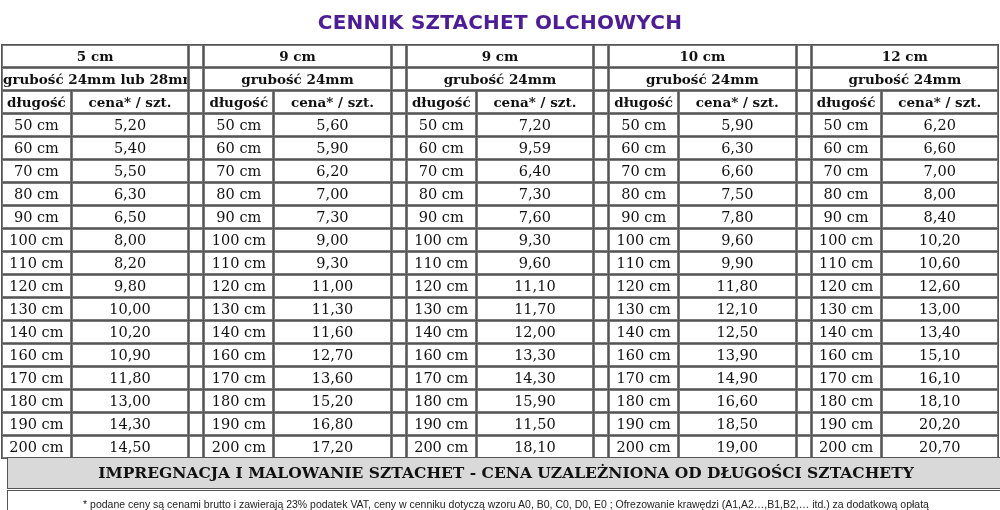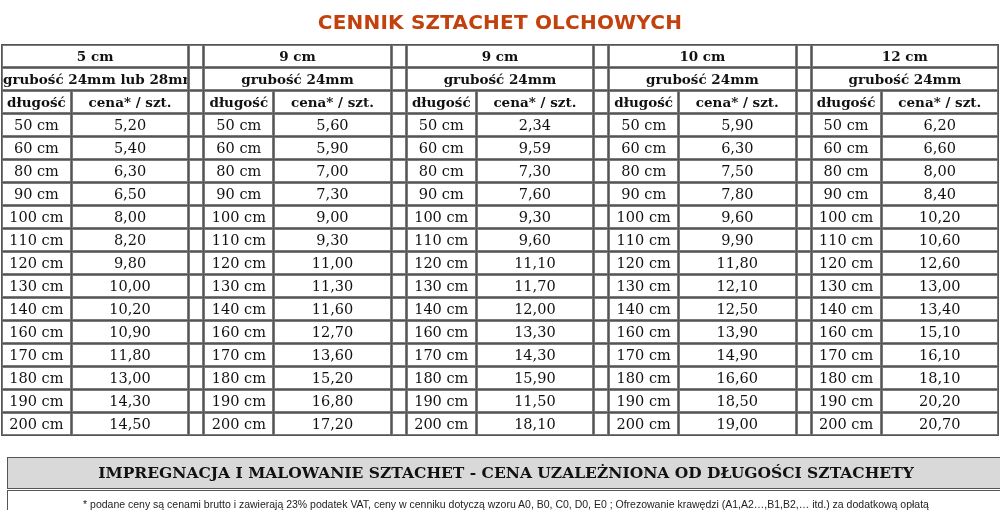--- a/index.html
+++ b/index.html
@@ -1,17 +1,17 @@
 <!DOCTYPE html>
 <html><head>
 <meta charset="utf-8">
 <style>
   html, body { margin: 0; padding: 0; background: #ffffff; }
   body { width: 1000px; height: 510px; overflow: hidden; position: relative; font-family: "DejaVu Serif", serif; color: #111; }
-  .title { position: absolute; top: 10px; left: 0; width: 1000px; text-align: center; font-family: "DejaVu Sans", sans-serif; font-weight: bold; font-size: 20px; letter-spacing: 0.2px; color: #c2410c; }
+  .title { position: absolute; top: 10px; left: 0; width: 1000px; text-align: center; font-family: "DejaVu Sans", sans-serif; font-weight: bold; font-size: 20px; letter-spacing: 0.2px; color: #4c1d95; }
   table.price { position: absolute; top: 44px; left: 1px; width: 998px; border-collapse: separate; border-spacing: 1px; background: #555; table-layout: fixed; }
   table.price td { padding: 0; text-align: center; height: 20px; line-height: 20px; font-size: 14.5px; white-space: nowrap; overflow: hidden; background: #ffffff; border: 1px solid #7a7a7a; }
   table.price td.hdr { font-weight: bold; font-size: 13.5px; }
   td.spacer { background: #ffffff !important; }
   td.c-white { background: #ffffff; }
   td.c-light { background: #f1f1f1; }
   td.c-grey { background: #d6d6d6; }
   td.c-greyhdr { background: #d2d2d2; }
   td.c-lighthdr { background: #f0f0f0; }
   .bar { position: absolute; left: 7px; width: 996px; }
@@ -83,21 +83,21 @@
       <td class="hdr c-light">cena* / szt.</td>
     </tr>
   <tr>
         <td class="c-white">50 cm</td>
         <td class="c-light">5,20</td>
         <td class="spacer"></td>
         <td class="c-grey">50 cm</td>
         <td class="c-grey">5,60</td>
         <td class="spacer"></td>
         <td class="c-white">50 cm</td>
-        <td class="c-light">2,34</td>
+        <td class="c-light">7,20</td>
         <td class="spacer"></td>
         <td class="c-grey">50 cm</td>
         <td class="c-grey">5,90</td>
         <td class="spacer"></td>
         <td class="c-white">50 cm</td>
         <td class="c-light">6,20</td>
       </tr>
       <tr>
         <td class="c-white">60 cm</td>
         <td class="c-light">5,40</td>
@@ -108,20 +108,36 @@
         <td class="c-white">60 cm</td>
         <td class="c-light">9,59</td>
         <td class="spacer"></td>
         <td class="c-grey">60 cm</td>
         <td class="c-grey">6,30</td>
         <td class="spacer"></td>
         <td class="c-white">60 cm</td>
         <td class="c-light">6,60</td>
       </tr>
       <tr>
+        <td class="c-white">70 cm</td>
+        <td class="c-light">5,50</td>
+        <td class="spacer"></td>
+        <td class="c-grey">70 cm</td>
+        <td class="c-grey">6,20</td>
+        <td class="spacer"></td>
+        <td class="c-white">70 cm</td>
+        <td class="c-light">6,40</td>
+        <td class="spacer"></td>
+        <td class="c-grey">70 cm</td>
+        <td class="c-grey">6,60</td>
+        <td class="spacer"></td>
+        <td class="c-white">70 cm</td>
+        <td class="c-light">7,00</td>
+      </tr>
+      <tr>
         <td class="c-white">80 cm</td>
         <td class="c-light">6,30</td>
         <td class="spacer"></td>
         <td class="c-grey">80 cm</td>
         <td class="c-grey">7,00</td>
         <td class="spacer"></td>
         <td class="c-white">80 cm</td>
         <td class="c-light">7,30</td>
         <td class="spacer"></td>
         <td class="c-grey">80 cm</td>

